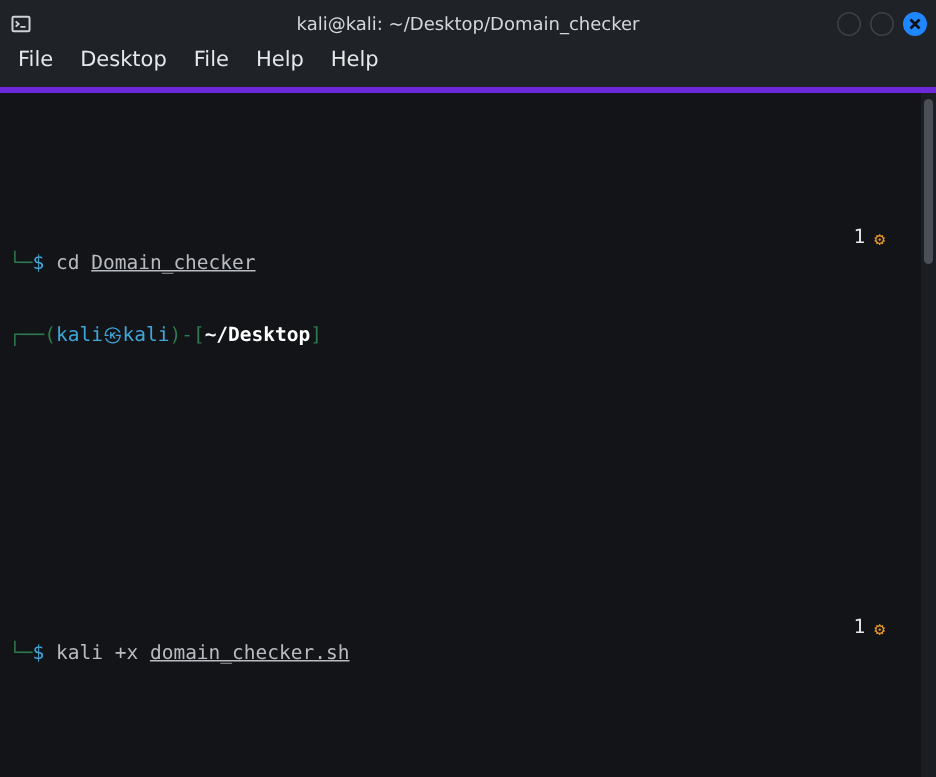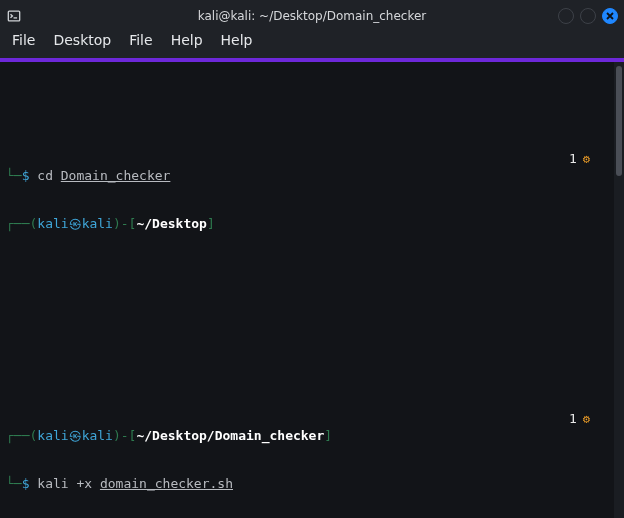--- a/index.html
+++ b/index.html
@@ -147,21 +147,20 @@
       <span class="line"><span class="c-green-dim">┌──(</span><span class="c-cyan">kali</span><span class="c-cyan">㉿</span><span class="c-cyan">kali</span><span class="c-green-dim">)-[</span><span class="c-white-b">~/Desktop</span><span class="c-green-dim">]</span></span>
       <div class="right-gutter" style="top:16px;">
         <span class="gutter-num">1</span>
         <span class="gear">⚙</span>
       </div>
     </div>
     <span class="line"> </span>
 
     
     <div class="block">
-      <span class="line"><span class="c-green-dim">┌──(</span><span class="c-cyan">kali</span><span class="c-cyan">㉿</span><span class="c-cyan">kali</span><span class="c-green-dim">)-[</span><span class="c-white-b">~/Desktop/Domain_checker</span><span class="c-green-dim">]</span></span>
       <span class="line"><span class="c-green-dim">└─</span><span class="c-cyan">$</span><span> </span><span class="c-grey">kali </span><span class="c-grey">+x </span><span class="c-grey underline">domain_checker.sh</span></span>
       <div class="right-gutter" style="top:16px;">
         <span class="gutter-num">1</span>
         <span class="gear">⚙</span>
       </div>
     </div>
     
 
     
     

